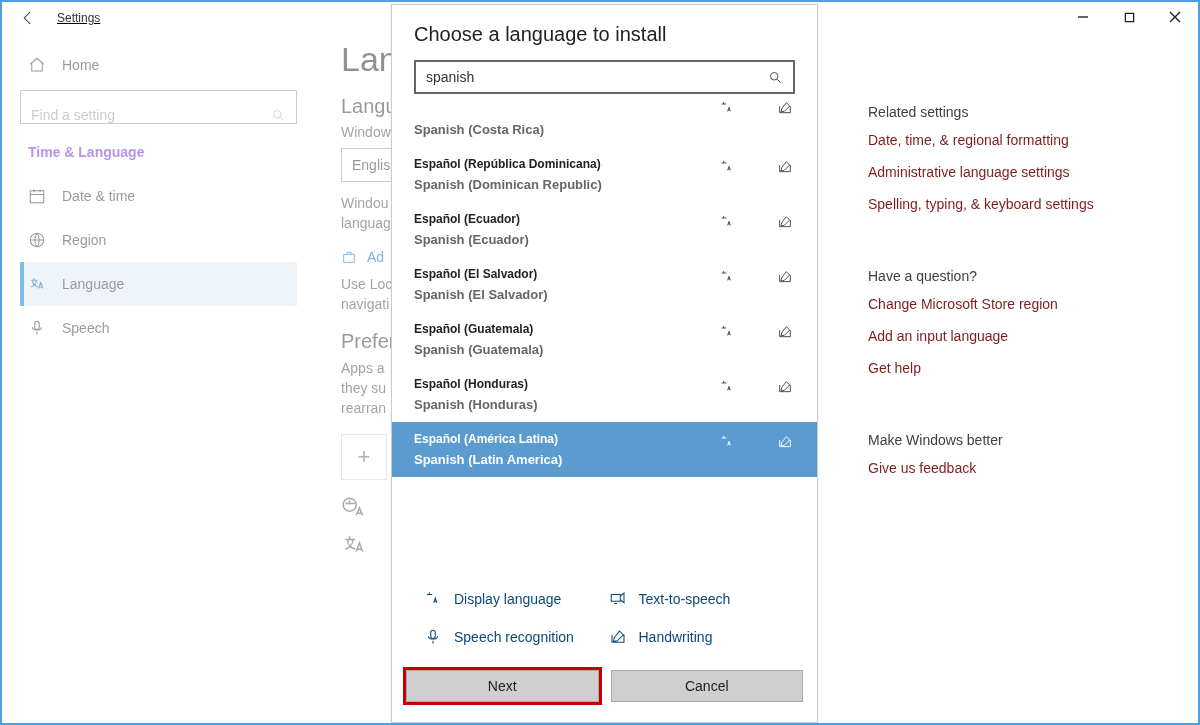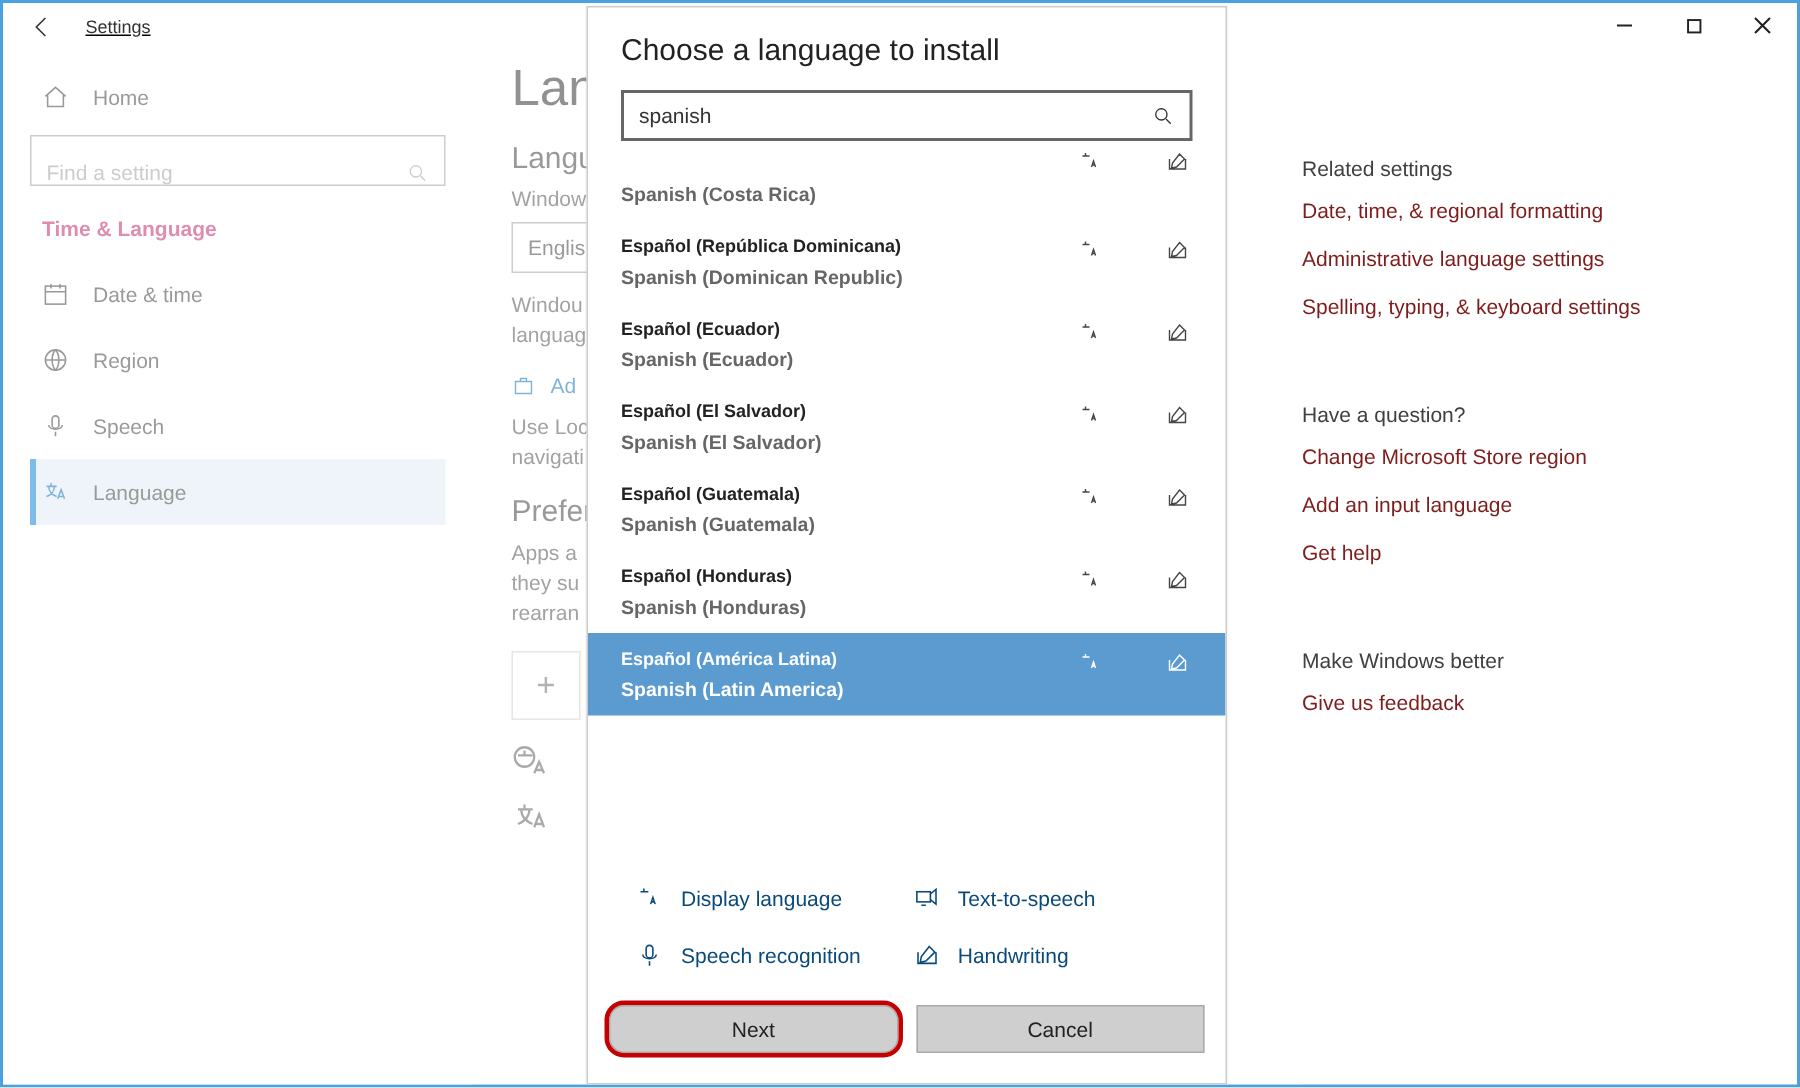--- a/index.html
+++ b/index.html
@@ -9,21 +9,21 @@
   .titlebar { height: 32px; display: flex; align-items: center; position: relative; text-decoration: underline; }
   .titlebar .title { font-size: 12px; color: #333; margin-left: 55px; }
   .titlebar .back { position: absolute; left: 6px; top: 4px; width: 40px; height: 24px; display: flex; align-items: center; justify-content: center; color: #333; }
   .winbtns { position: absolute; right: 0; top: 0; display: flex; }
   .winbtn { width: 46px; height: 30px; display: flex; align-items: center; justify-content: center; color: #222; font-size: 11px; }
   .body { display: flex; height: calc(100% - 32px); }
   .sidebar { width: 313px; padding: 10px 18px; background: #fff; position: relative; }
   .sb-item { display: flex; align-items: center; gap: 16px; height: 42px; padding-left: 8px; color: #333; font-size: 14px; }
   .sb-item.ico svg, .sb-item.ico .ic { width: 18px; height: 18px; flex: none; }
   .searchbox { border: 1px solid #999; height: 34px; display: flex; align-items: flex-end; padding: 0 10px; margin: 4px 0 12px 0; color: #999; font-size: 14px; justify-content: space-between; }
-  .sb-group { font-size: 14px; font-weight: 600; color: #be185d; padding: 8px 8px 14px 8px; }
+  .sb-group { font-size: 14px; font-weight: 600; color: #6d28d9; padding: 8px 8px 14px 8px; }
   .sb-nav .sb-item { height: 44px; font-size: 14px; color: #333; }
   .sb-nav .sb-item.active { background: #dce9f4; border-left: 4px solid #0078d4; padding-left: 4px; }
   .main { flex: 1; padding: 6px 26px; color: #222; position: relative; }
   .main h1 { font-size: 34px; font-weight: 400; margin-bottom: 16px; }
   .main h2 { font-size: 20px; font-weight: 400; margin: 8px 0 6px; color: #333; }
   .main .sub { font-size: 14px; color: #444; margin-bottom: 8px; }
   .main .para { font-size: 14px; color: #444; margin: 4px 0 16px; max-width: 540px; line-height: 1.4; }
   .selectbox { border: 1px solid #9a9a9a; height: 34px; width: 300px; display: flex; align-items: center; padding: 0 10px; font-size: 14px; color: #333; margin-bottom: 12px; }
   .addlink { color: #0067b8; font-size: 14px; display: flex; align-items: center; gap: 10px; margin: 6px 0 10px; }
   .addtile { border: 1px solid #ccc; width: 46px; height: 46px; display: flex; align-items: center; justify-content: center; color: #666; font-size: 22px; margin-bottom: 16px; }
@@ -43,21 +43,21 @@
   .lang .native { font-size: 12px; color: #222; margin-bottom: 6px; }
   .lang .eng { font-size: 13px; color: #666; }
   .lang .icons { position: absolute; right: 24px; top: 12px; display: flex; gap: 42px; color: #444; }
   .lang.selected { background: #5b9bcf; }
   .lang.selected .native, .lang.selected .eng, .lang.selected .icons { color: #fff; }
   .features { padding: 14px 32px 6px; display: grid; grid-template-columns: 1fr 1fr; row-gap: 20px; column-gap: 8px; color: #0a4a7a; font-size: 14px; }
   .features .feat { display: flex; align-items: center; gap: 12px; }
   .features .feat .fic { width: 18px; height: 18px; flex:none; }
   .dlg-btns { display: flex; gap: 12px; padding: 18px 14px 20px; }
   .dlg-btns button { flex: 1; height: 32px; background: #cfcfcf; border: 1px solid #aaa; font-size: 14px; color: #222; }
-  .dlg-btns .next { outline: 3px solid #c40000; border-radius: 10px; }
+  .dlg-btns .next { outline: 3px solid #c40000; }
   
   svg { fill: none; stroke: currentColor; stroke-width: 1.4; }
 </style>
 </head>
 <body>
 
 <div class="window">
   <div class="titlebar">
     <div class="back">
       <svg width="18" height="18" viewBox="0 0 24 24">
@@ -108,32 +108,32 @@
             </svg>
           <span>Date &amp; time</span>
         </div>
         <div class="sb-item ico">
           <svg class="ic" viewBox="0 0 24 24">
               <circle cx="12" cy="12" r="9"></circle>
               <path d="M3 12 H21 M12 3 C16 7 16 17 12 21 M12 3 C8 7 8 17 12 21"></path>
             </svg>
           <span>Region</span>
         </div>
+        <div class="sb-item ico active">
+          <svg class="ic" viewBox="0 0 24 24" style="color:#0067b8">
+              <path d="M4 7 H13 M8 4 V7 M6 7 C6 12 10 15 13 16 M11 7 C11 12 7 15 4 16 M14 18 L17 10 L20 18 M15 16 H19"></path>
+            </svg>
+          <span>Language</span>
+        </div>
         <div class="sb-item ico">
           <svg class="ic" viewBox="0 0 24 24">
               <rect x="9" y="3" width="6" height="11" rx="3"></rect>
               <path d="M6 11 C6 16 18 16 18 11 M12 17 V21"></path>
             </svg>
           <span>Speech</span>
-        </div>
-        <div class="sb-item ico active">
-          <svg class="ic" viewBox="0 0 24 24" style="color:#0067b8">
-              <path d="M4 7 H13 M8 4 V7 M6 7 C6 12 10 15 13 16 M11 7 C11 12 7 15 4 16 M14 18 L17 10 L20 18 M15 16 H19"></path>
-            </svg>
-          <span>Language</span>
         </div>
       </div>
       <div class="dim-overlay"></div>
     </div>
 
     <div class="main">
       <h1>Lan</h1>
       <h2>Langu</h2>
       <div class="sub">Window</div>
       <div class="selectbox">

